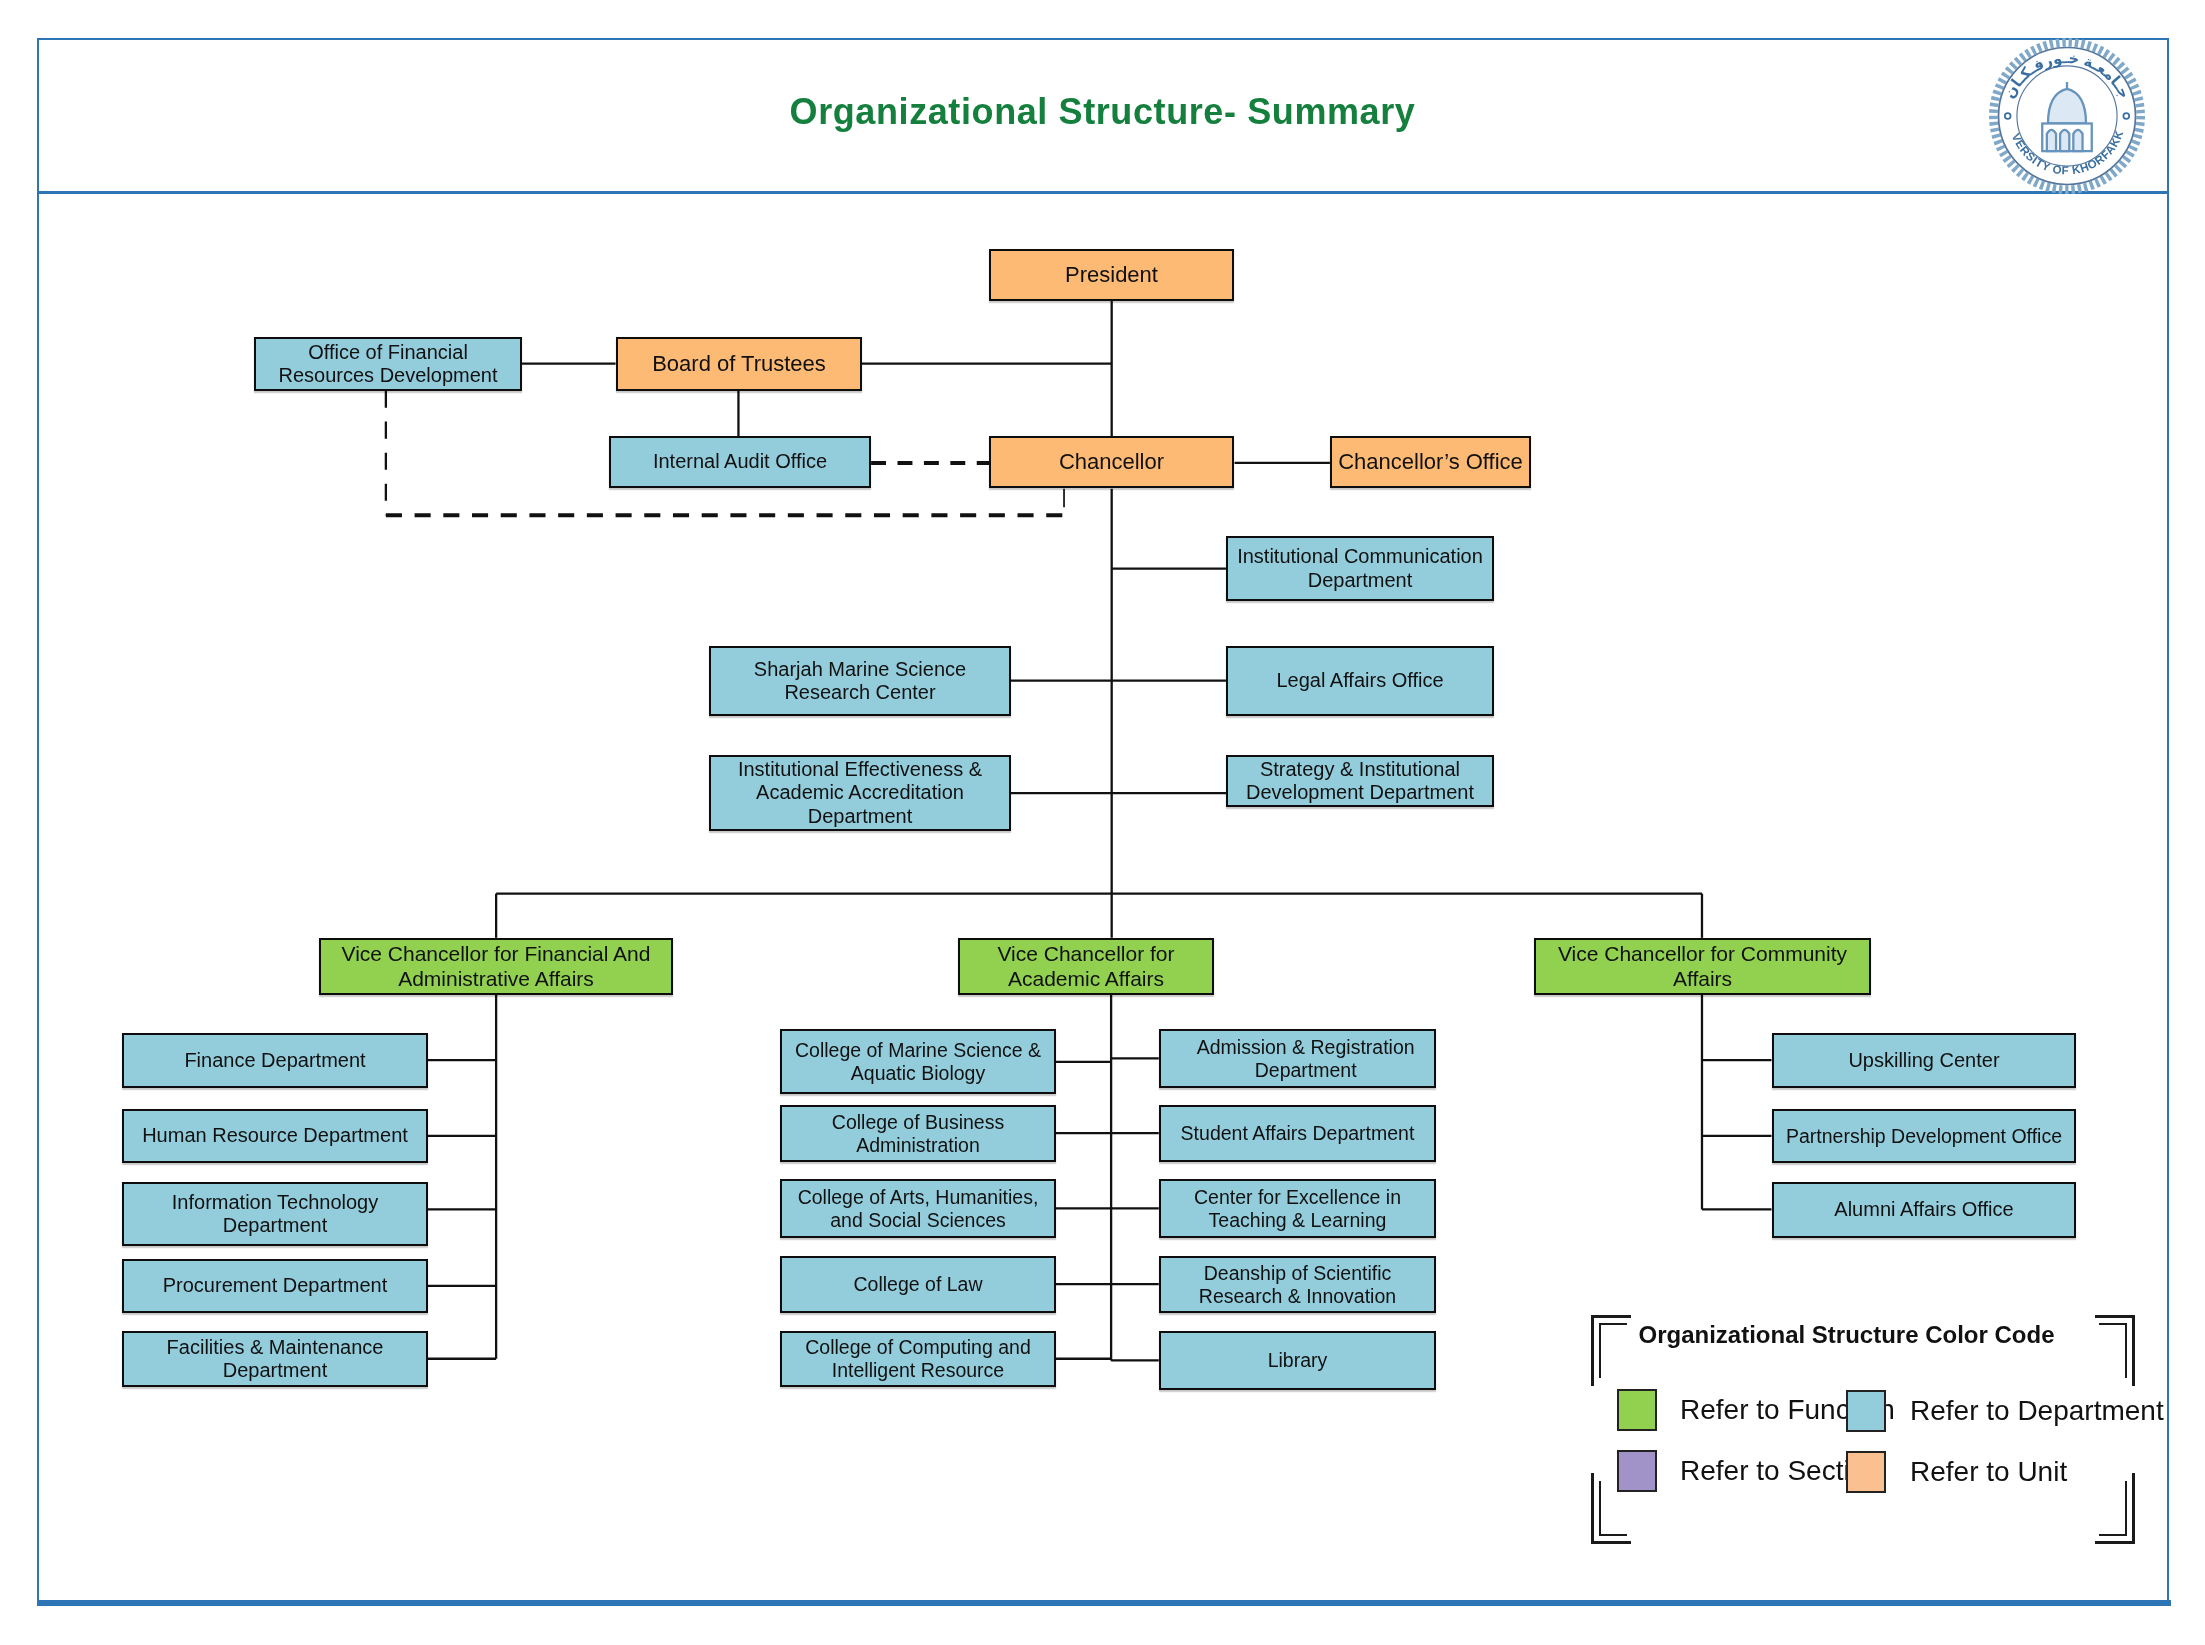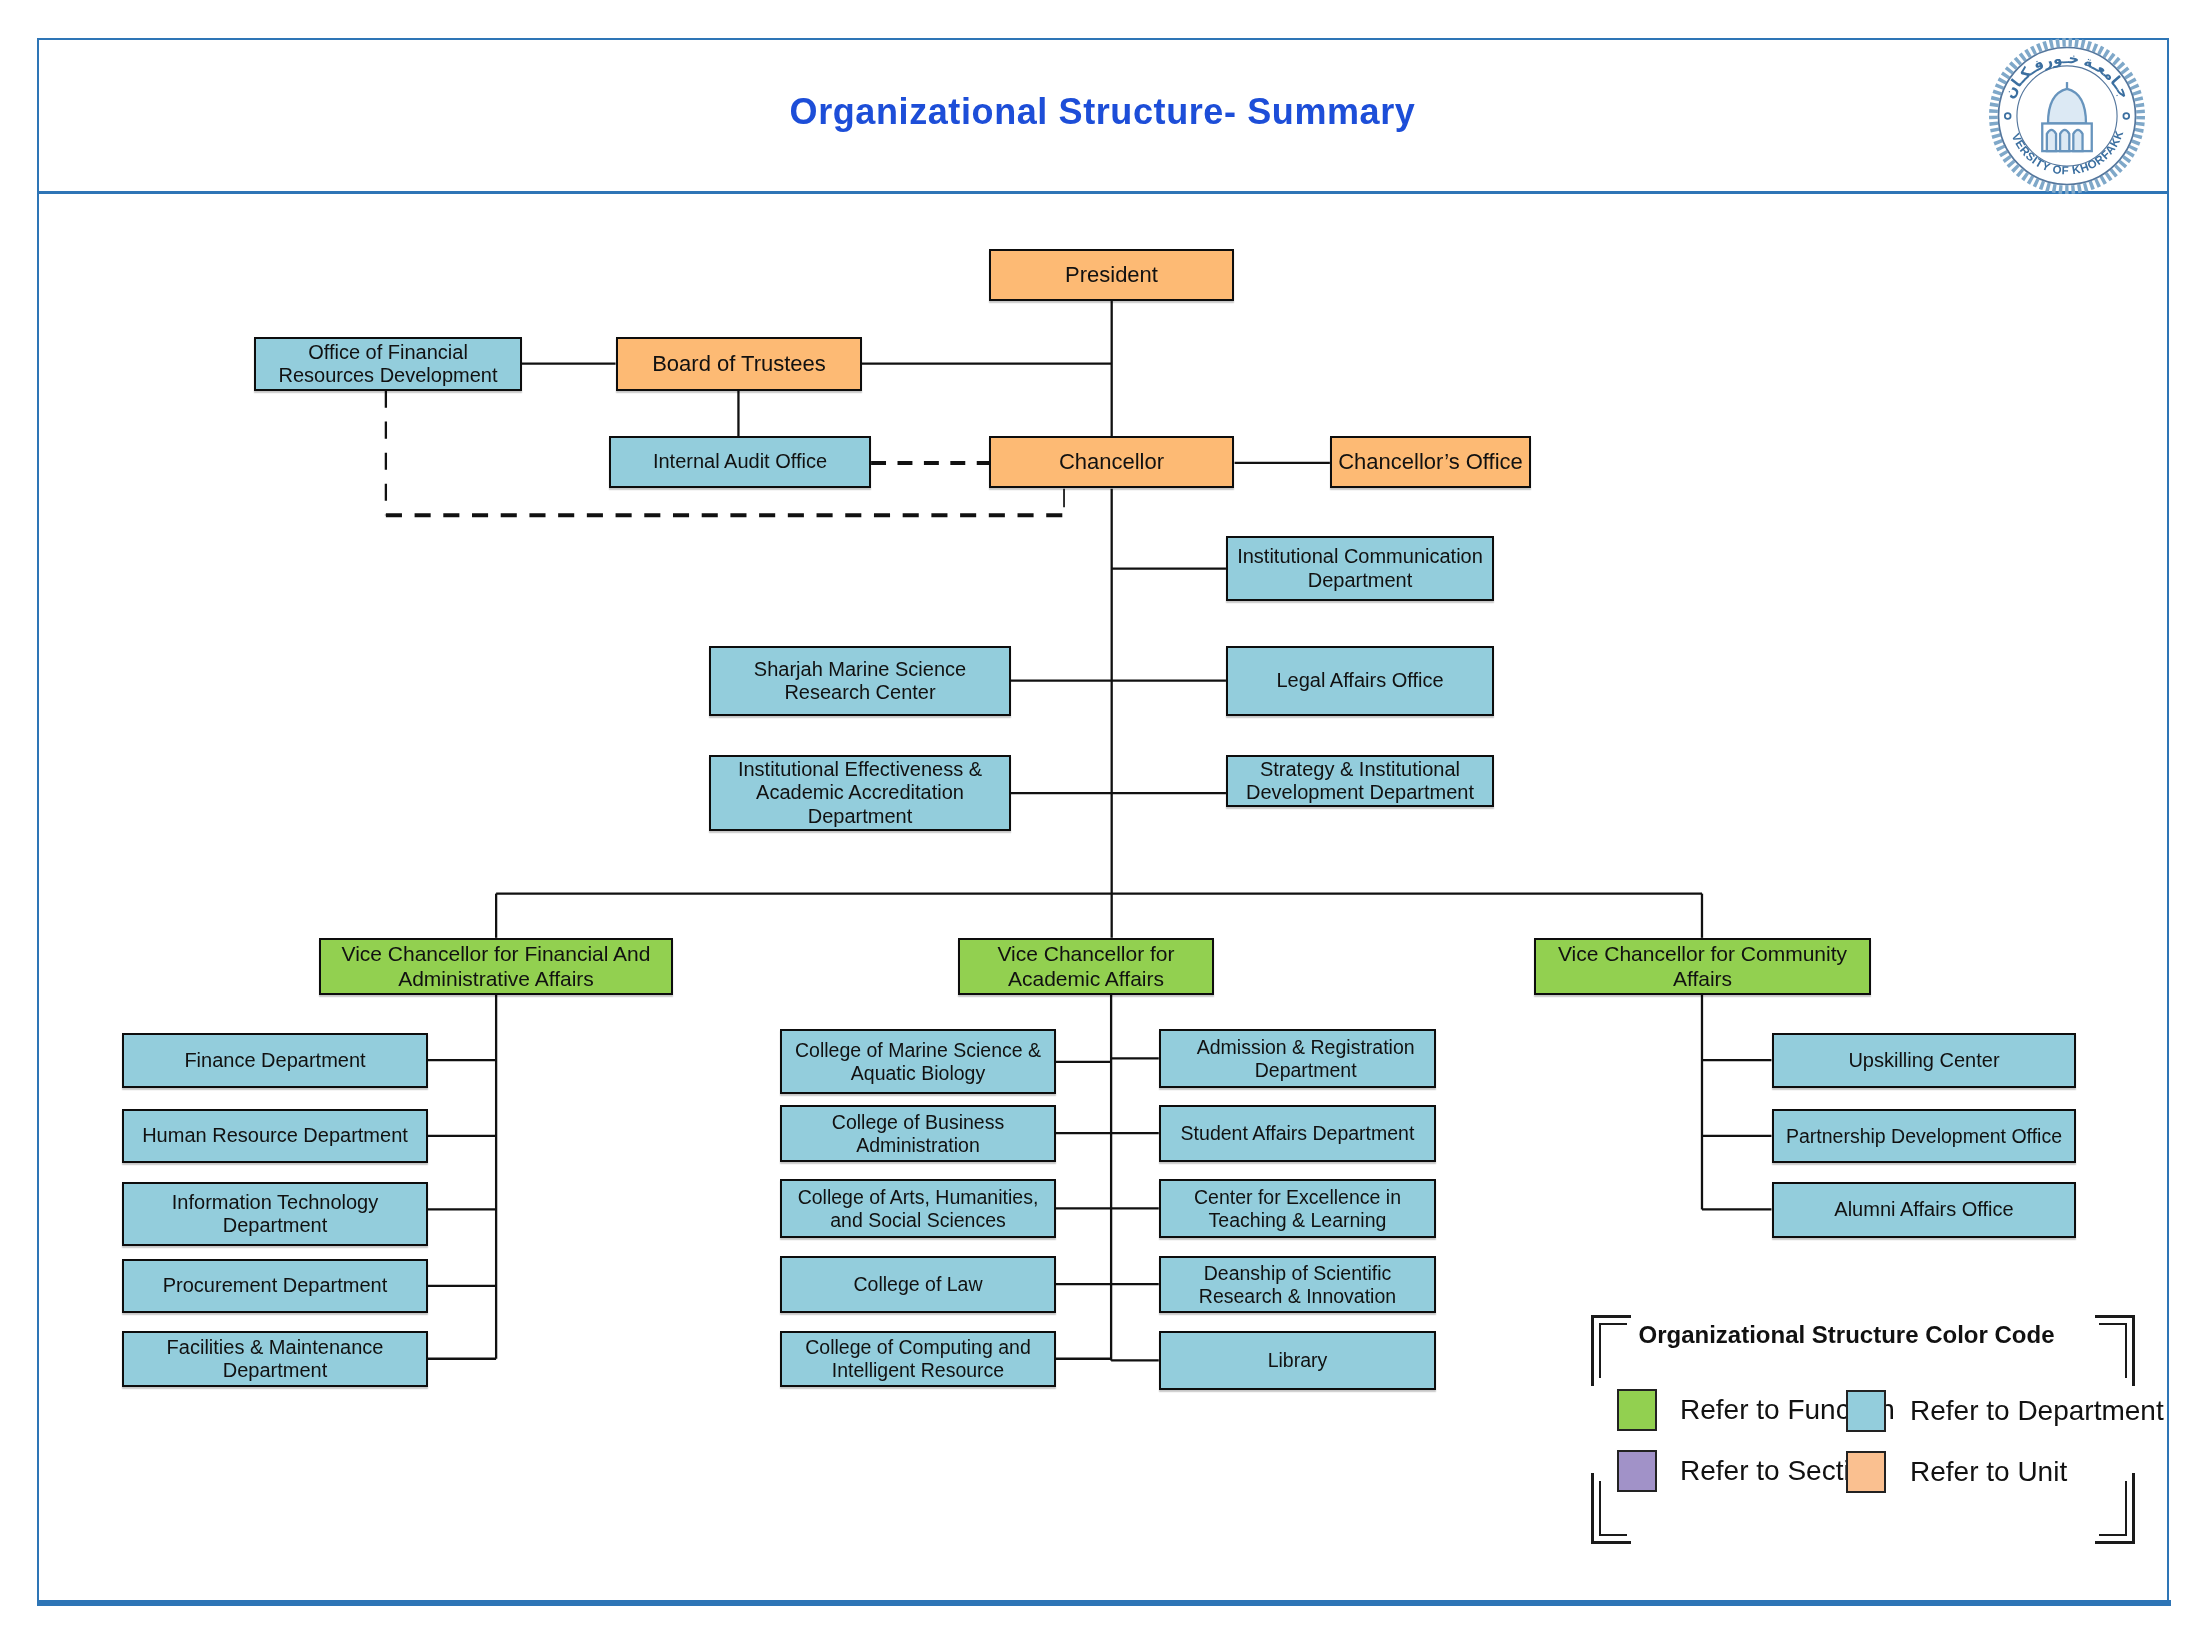--- a/index.html
+++ b/index.html
@@ -36,21 +36,21 @@
 </style>
 </head>
 <body>
 
 <div id="canvas">
 
   <div class="frame"></div>
   <div class="header-sep"></div>
   <div class="bottom-line"></div>
 
-  <div class="title" style="color: #1d4ed8;">Organizational Structure- Summary</div>
+  <div class="title" style="color: #15803d;">Organizational Structure- Summary</div>
 
   <svg style="position:absolute;left:1987px;top:36px;" width="160" height="160" viewBox="0 0 278 278">
     <circle cx="139" cy="139" r="128" fill="#ffffff" stroke="#7fa8c9" stroke-width="15" stroke-dasharray="6 5"></circle>
     <circle cx="139" cy="139" r="119" fill="none" stroke="#55779d" stroke-width="3"></circle>
     <circle cx="139" cy="139" r="87" fill="none" stroke="#55779d" stroke-width="2"></circle>
 
     <g stroke="#6794bd" fill="#dce9f4" stroke-width="4">
       <path d="M106 152 Q106 100 139 92 Q172 100 172 152 Z"></path>
       <line x1="139" y1="92" x2="139" y2="80"></line>
       <rect x="96" y="152" width="86" height="48" fill="#ffffff"></rect>

